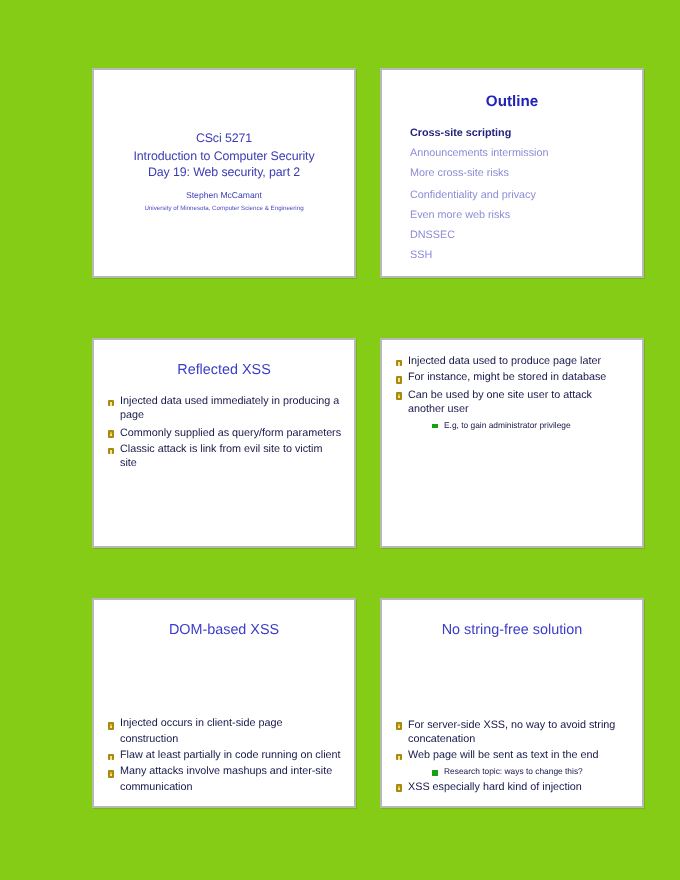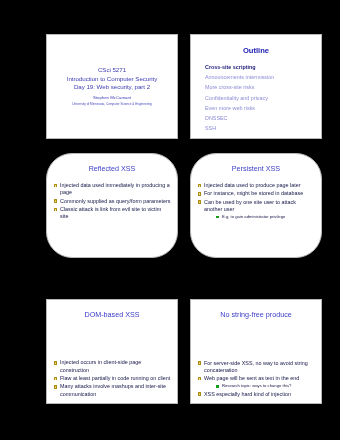--- a/index.html
+++ b/index.html
@@ -9,37 +9,37 @@
     height: 440px;
     background: #ffffff;
     font-family: "Liberation Sans", sans-serif;
     overflow: hidden;
   }
 
   #sheet {
     position: relative;
     width: 340px;
     height: 440px;
-    background: #000000;
+    background: #84cc16;
   }
 
   
   .slide {
     position: absolute;
     background: #ffffff;
     border: 1px solid #b8b8b8;
     box-shadow: 0.5px 0.5px 0 rgba(0,0,0,0.10);
     box-sizing: border-box;
     overflow: hidden;
   }
 
   .col-l { left: 46px;  width: 132px; }
   .col-r { left: 190px; width: 132px; }
   .row-1 { top: 34px;  height: 105px; }
-  .row-2 { top: 153px; height: 105px; border-radius: 26px; }
+  .row-2 { top: 169px; height: 105px; }
   .row-3 { top: 299px; height: 105px; justify-content: space-between; }
 
   
   .title-slide {
     display: flex;
     flex-direction: column;
     align-items: center;
     justify-content: center;
     text-align: center;
     padding: 4px 6px;
@@ -201,21 +201,20 @@
         <span>Commonly supplied as query/form parameters</span>
       </li>
       <li class="bullet">
         <span class="marker"></span>
         <span>Classic attack is link from evil site to victim site</span>
       </li>
     </ul>
   </div>
 
   <div class="slide col-r row-2 content-slide">
-    <div class="slide-title">Persistent XSS</div>
     <ul class="bullets">
       <li class="bullet">
         <span class="marker"></span>
         <span>Injected data used to produce page later</span>
       </li>
       <li class="bullet">
         <span class="marker"></span>
         <span>For instance, might be stored in database</span>
       </li>
       <li class="bullet">
@@ -243,21 +242,21 @@
         <span>Flaw at least partially in code running on client</span>
       </li>
       <li class="bullet">
         <span class="marker"></span>
         <span>Many attacks involve mashups and inter-site communication</span>
       </li>
     </ul>
   </div>
 
   <div class="slide col-r row-3 content-slide">
-    <div class="slide-title">No string-free produce</div>
+    <div class="slide-title">No string-free solution</div>
     <ul class="bullets">
       <li class="bullet">
         <span class="marker"></span>
         <span>For server-side XSS, no way to avoid string concatenation</span>
       </li>
       <li class="bullet">
         <span class="marker"></span>
         <span>Web page will be sent as text in the end</span>
         <ul class="sub-bullets">
           <li class="sub-bullet">

